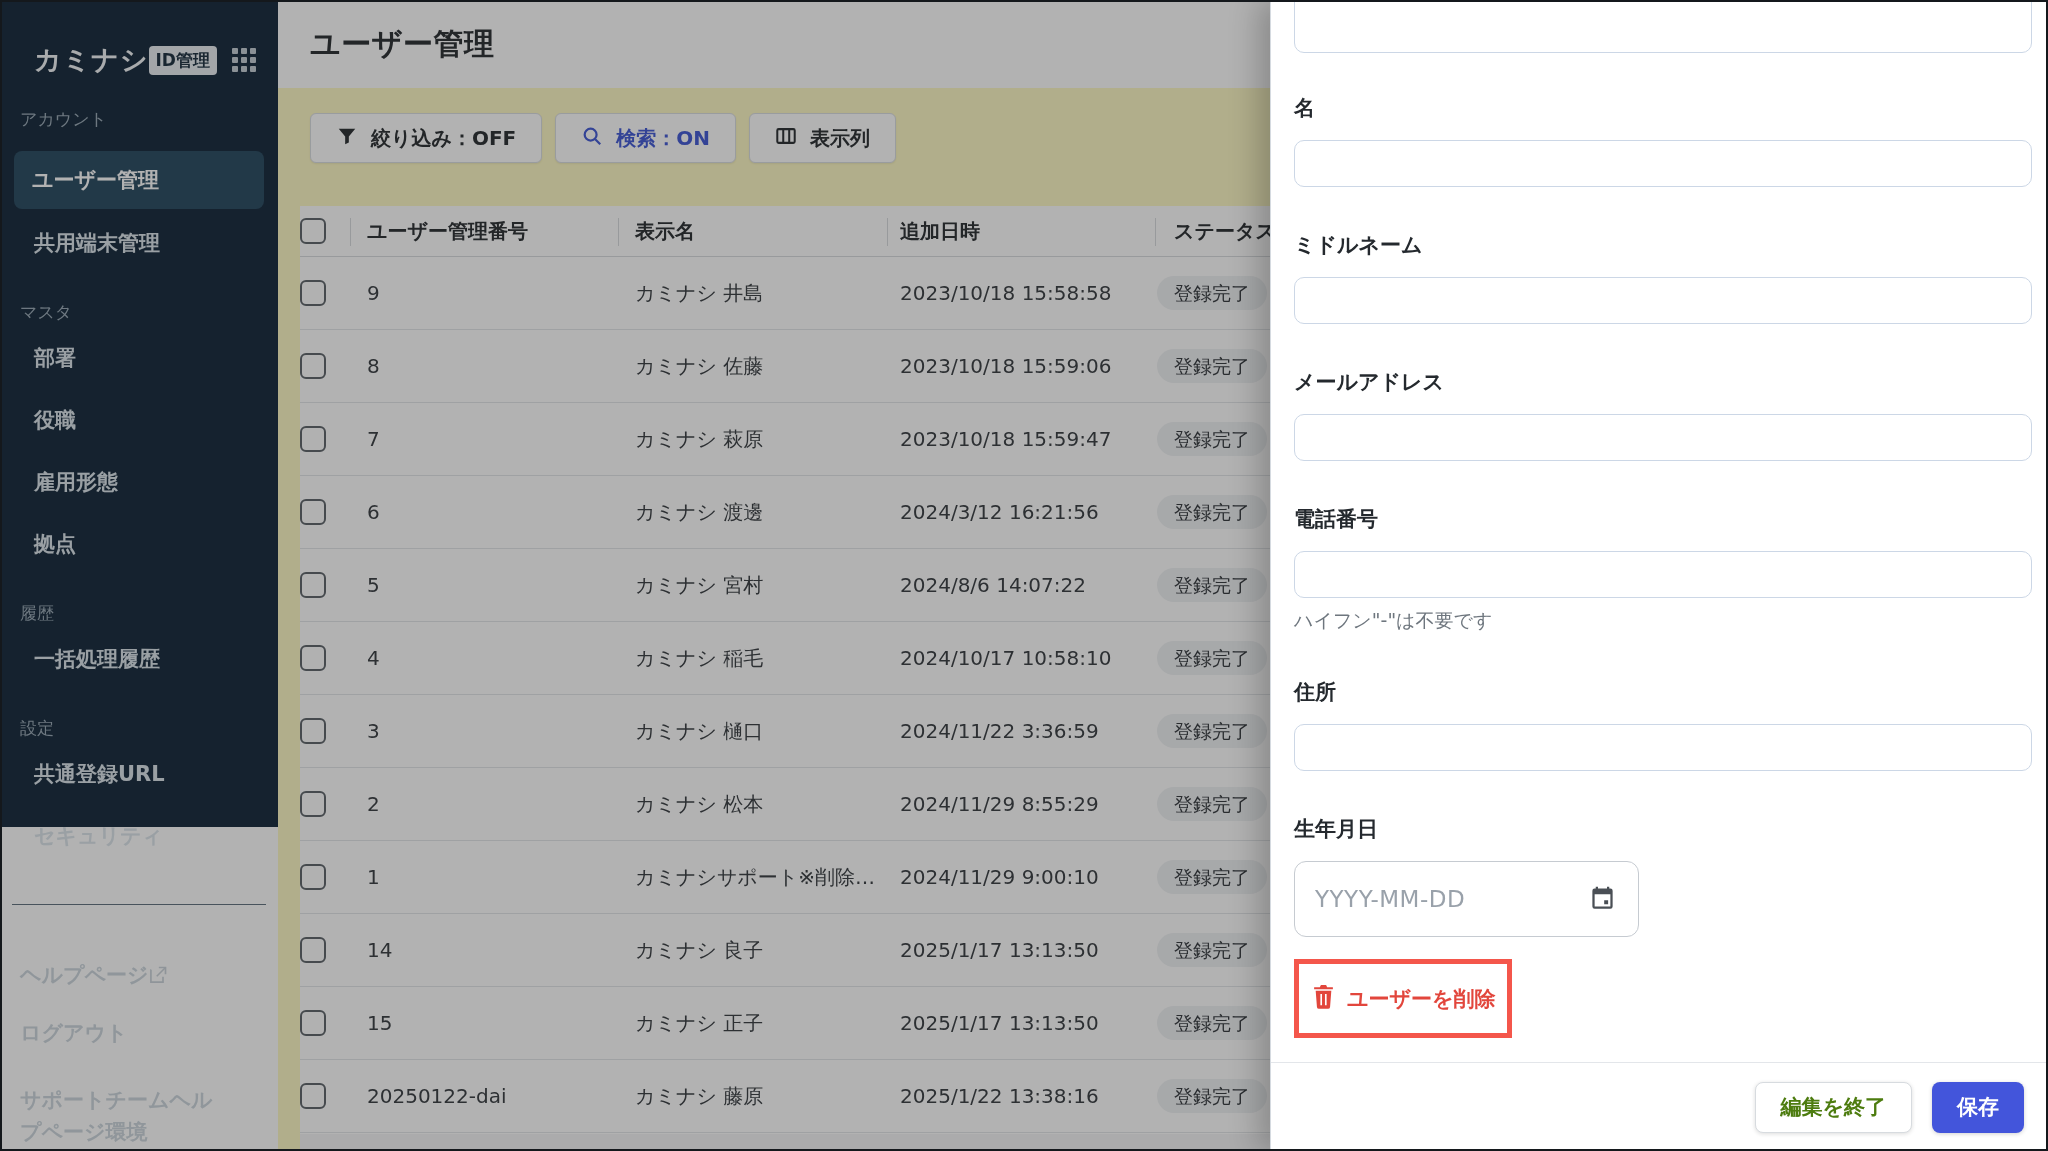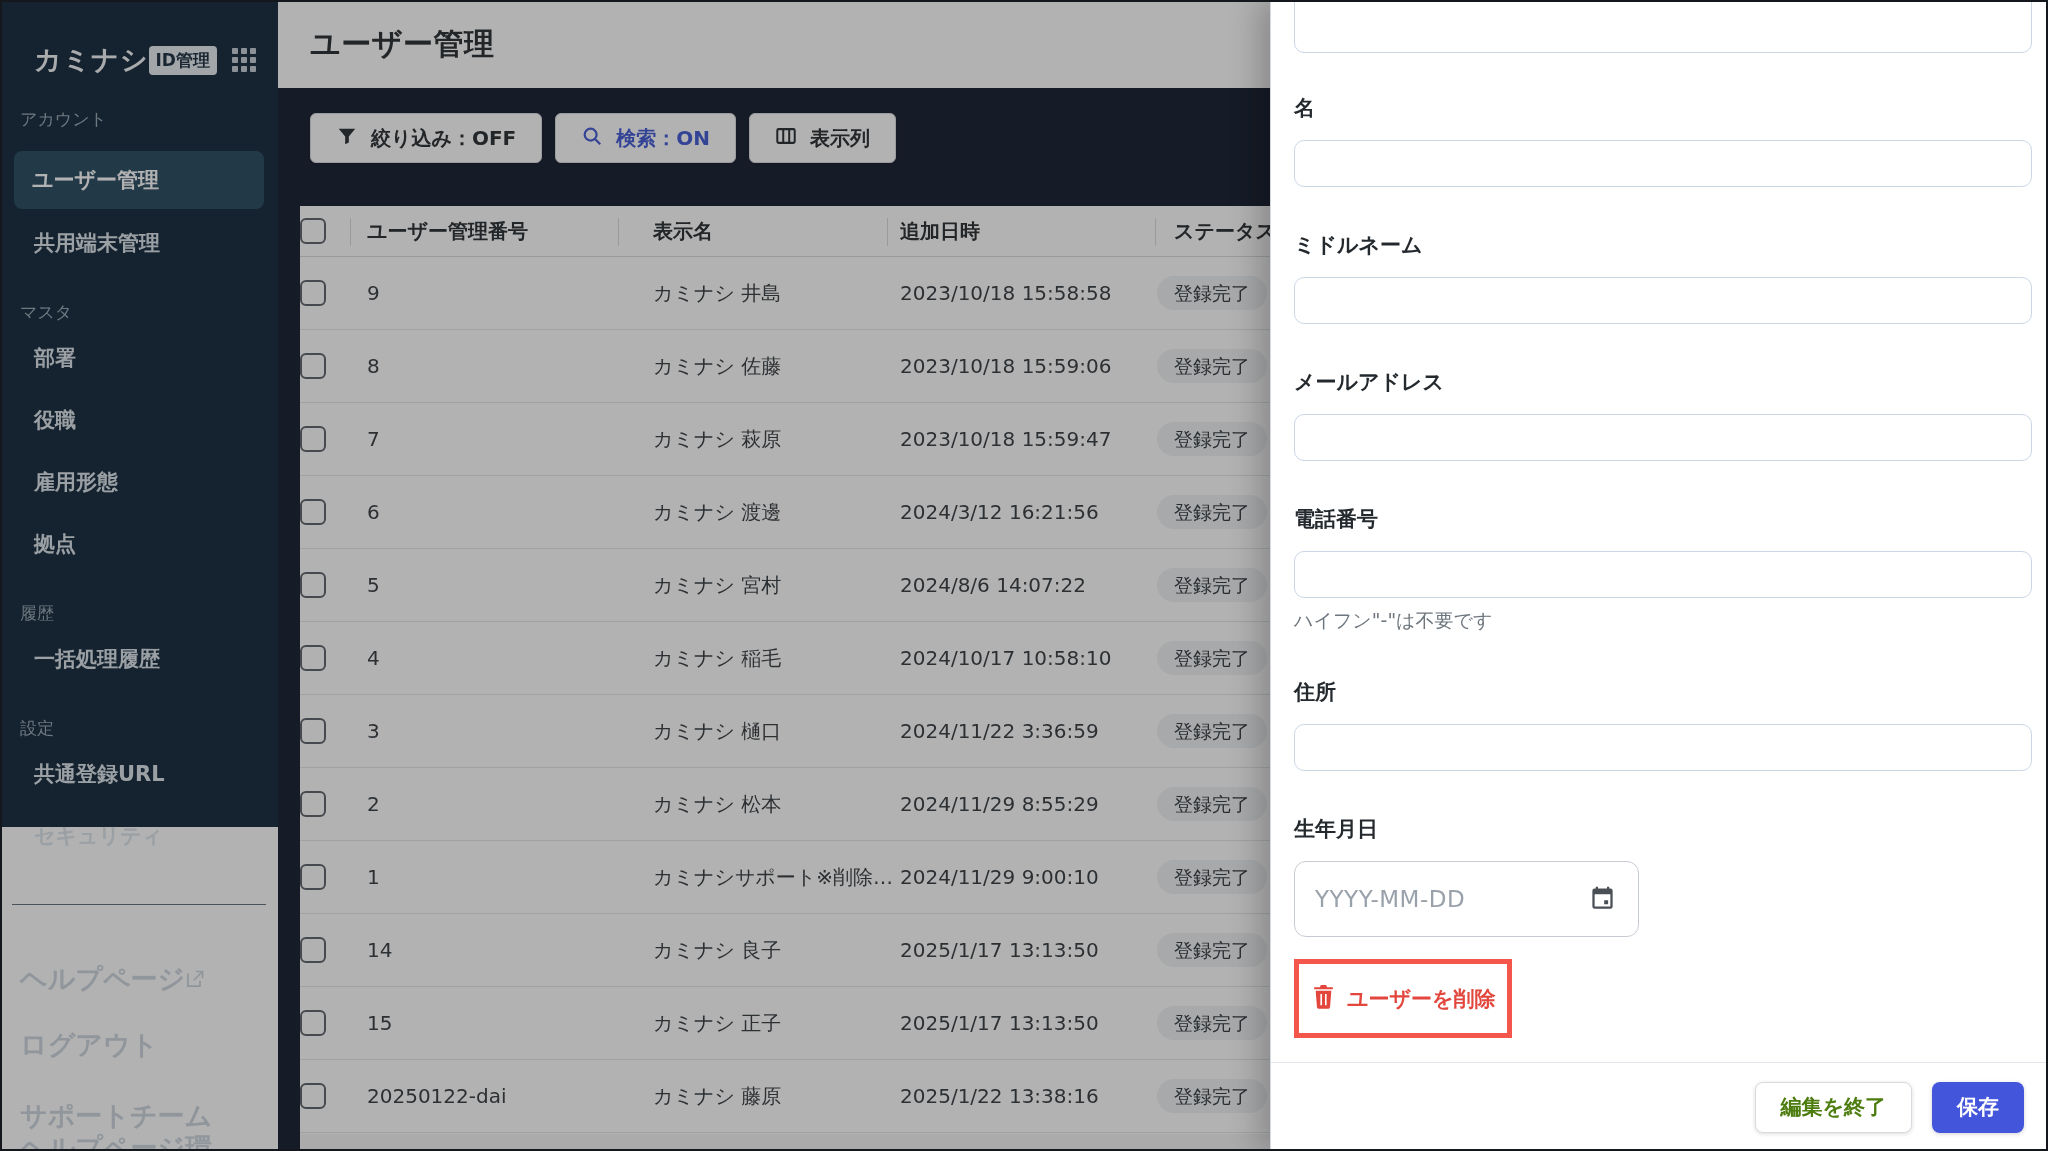--- a/index.html
+++ b/index.html
@@ -13,44 +13,44 @@
   .sidebar { position:absolute; left:0; top:0; width:278px; height:827px; background:#0E2336; z-index:10; }
   .logo-row { margin:42px 22px 0 34px; display:flex; align-items:center; }
   .brand { font-size:27px; font-weight:700; color:#F2F5F7; letter-spacing:1px; white-space:nowrap; }
   .brand-badge { margin-left:0; background:#E8EDF2; color:#14283A; font-size:17px; font-weight:700; padding:3px 7px; border-radius:4px; white-space:nowrap; }
   .grid-icon { margin-left:auto; display:grid; grid-template-columns:repeat(3,6px); grid-auto-rows:6px; gap:3px; }
   .grid-icon i { background:#C3CCD4; border-radius:1px; }
   .section-label { margin:30px 0 0 20px; font-size:17px; color:#97A7B4; }
   .nav-item { margin-top:6px; height:56px; display:flex; align-items:center; padding-left:34px; font-size:21px; font-weight:600; color:#DAE3EA; cursor:pointer; }
   .nav-item.active { margin:20px 14px 0 14px; padding-left:18px; height:58px; background:#23455C; border-radius:8px; color:#fff; font-weight:700; }
   .side-divider { margin:40px 12px 0 12px; border-top:1px solid #5D6E7C; }
-  .side-link { margin:30px 0 0 0; padding-left:20px; font-size:27px; font-weight:600; color:#CBD5DC; display:flex; align-items:center; cursor:pointer; }
+  .side-link { margin:30px 0 0 0; padding-left:20px; font-size:21px; font-weight:600; color:#CBD5DC; display:flex; align-items:center; cursor:pointer; }
   .side-link.first { margin-top:56px; }
   .side-link.wrap { display:block; width:230px; line-height:32px;margin-top:37px; }
   .ext-icon svg { display:block; }
   
   .main { position:absolute; left:278px; right:0; top:0; bottom:0; }
   .page-header { height:88px; background:#fff; display:flex; align-items:center; padding-left:32px; }
   .page-title { font-size:30px; font-weight:700; color:#24282C; letter-spacing:0.5px; }
-  .content { position:absolute; left:0; right:0; top:88px; bottom:0; background:#0f172a;text-decoration:underline; }
+  .content { position:absolute; left:0; right:0; top:88px; bottom:0; background:#fef9c3;text-decoration:underline; }
   .toolbar { position:absolute; left:32px; top:25px; display:flex; gap:13px; }
   .tbtn { height:50px; background:#fff; border:1px solid #D9DDE1; border-radius:6px; font-size:20px; font-weight:600; color:#24282C;
           padding:0 25px; display:flex; align-items:center; gap:13px; box-shadow:0 1px 2px rgba(0,0,0,0.08); cursor:pointer;
           font-family:inherit; white-space:nowrap; }
   .tbtn.search-on { color:#3D55D4; }
   .tbtn svg { flex:0 0 auto; }
   
   .table { position:absolute; left:22px; right:0; top:118px; bottom:0; background:#fff; }
   .thead { position:relative; height:51px; border-bottom:1px solid #D8DBDE; font-size:20px; font-weight:700; color:#24282C; }
   .thead .sep { position:absolute; top:12px; width:1px; height:28px; background:#D8DBDE; }
   .trow { position:relative; height:73px; border-bottom:1px solid #E2E5E8; font-size:20px; color:#33383D; }
   .cell { position:absolute; top:50%; transform:translateY(-50%); white-space:nowrap; }
   .c-cb   { left:0; }
   .c-id   { left:67px; }
-  .c-name { left:353px; }
+  .c-name { left:335px; }
   .c-date { left:600px; }
   .c-status { left:874px; }
   .cb { display:block; width:26px; height:26px; border:2px solid #596066; border-radius:6px; background:#FDFDFE; cursor:pointer; }
   .badge { position:absolute; left:857px; top:50%; transform:translateY(-50%); height:34px; line-height:34px; padding:0 17px;
            background:#EFF1F3; border-radius:17px; font-size:19px; color:#2E3338; white-space:nowrap; }
   .hscroll { position:absolute; left:0; right:0; bottom:0; height:17px; background:#F4F5F6; }
   
   .overlay { position:absolute; left:0; top:0; width:1270px; height:1151px; background:rgba(33,33,33,0.35); z-index:40; }
   
   .drawer { position:absolute; left:1270px; right:0; top:0; bottom:0; background:#fff; z-index:60;

